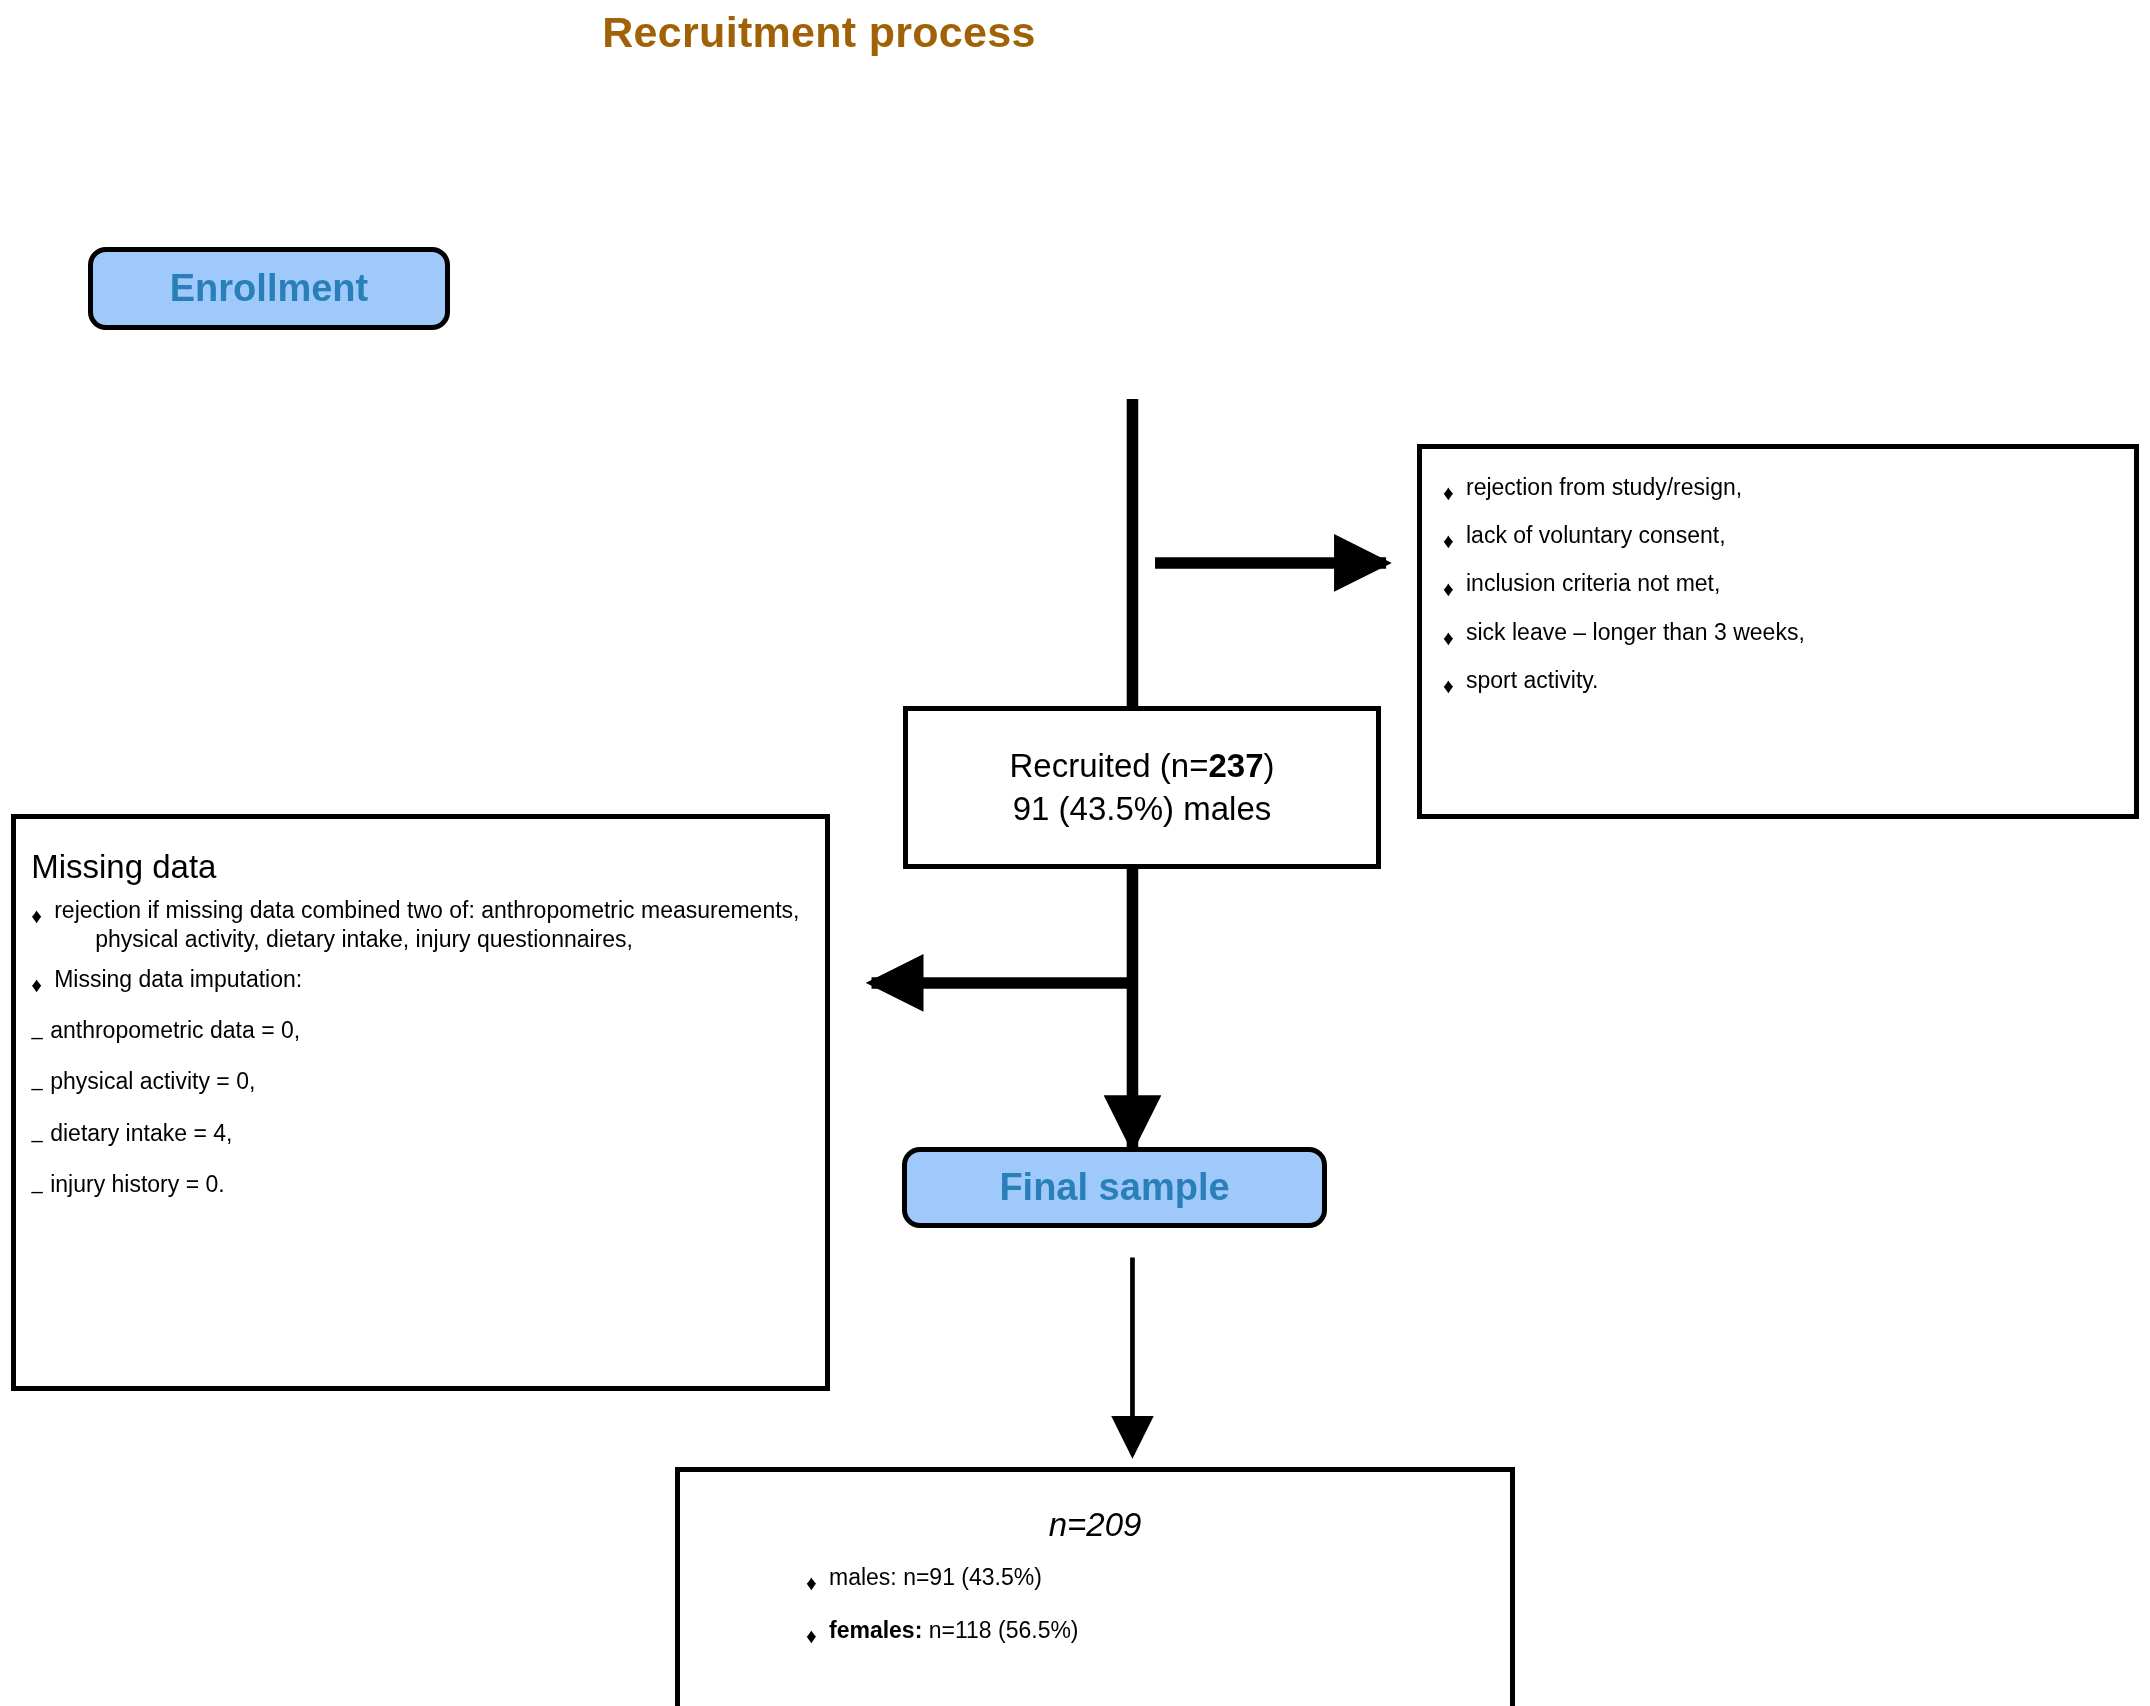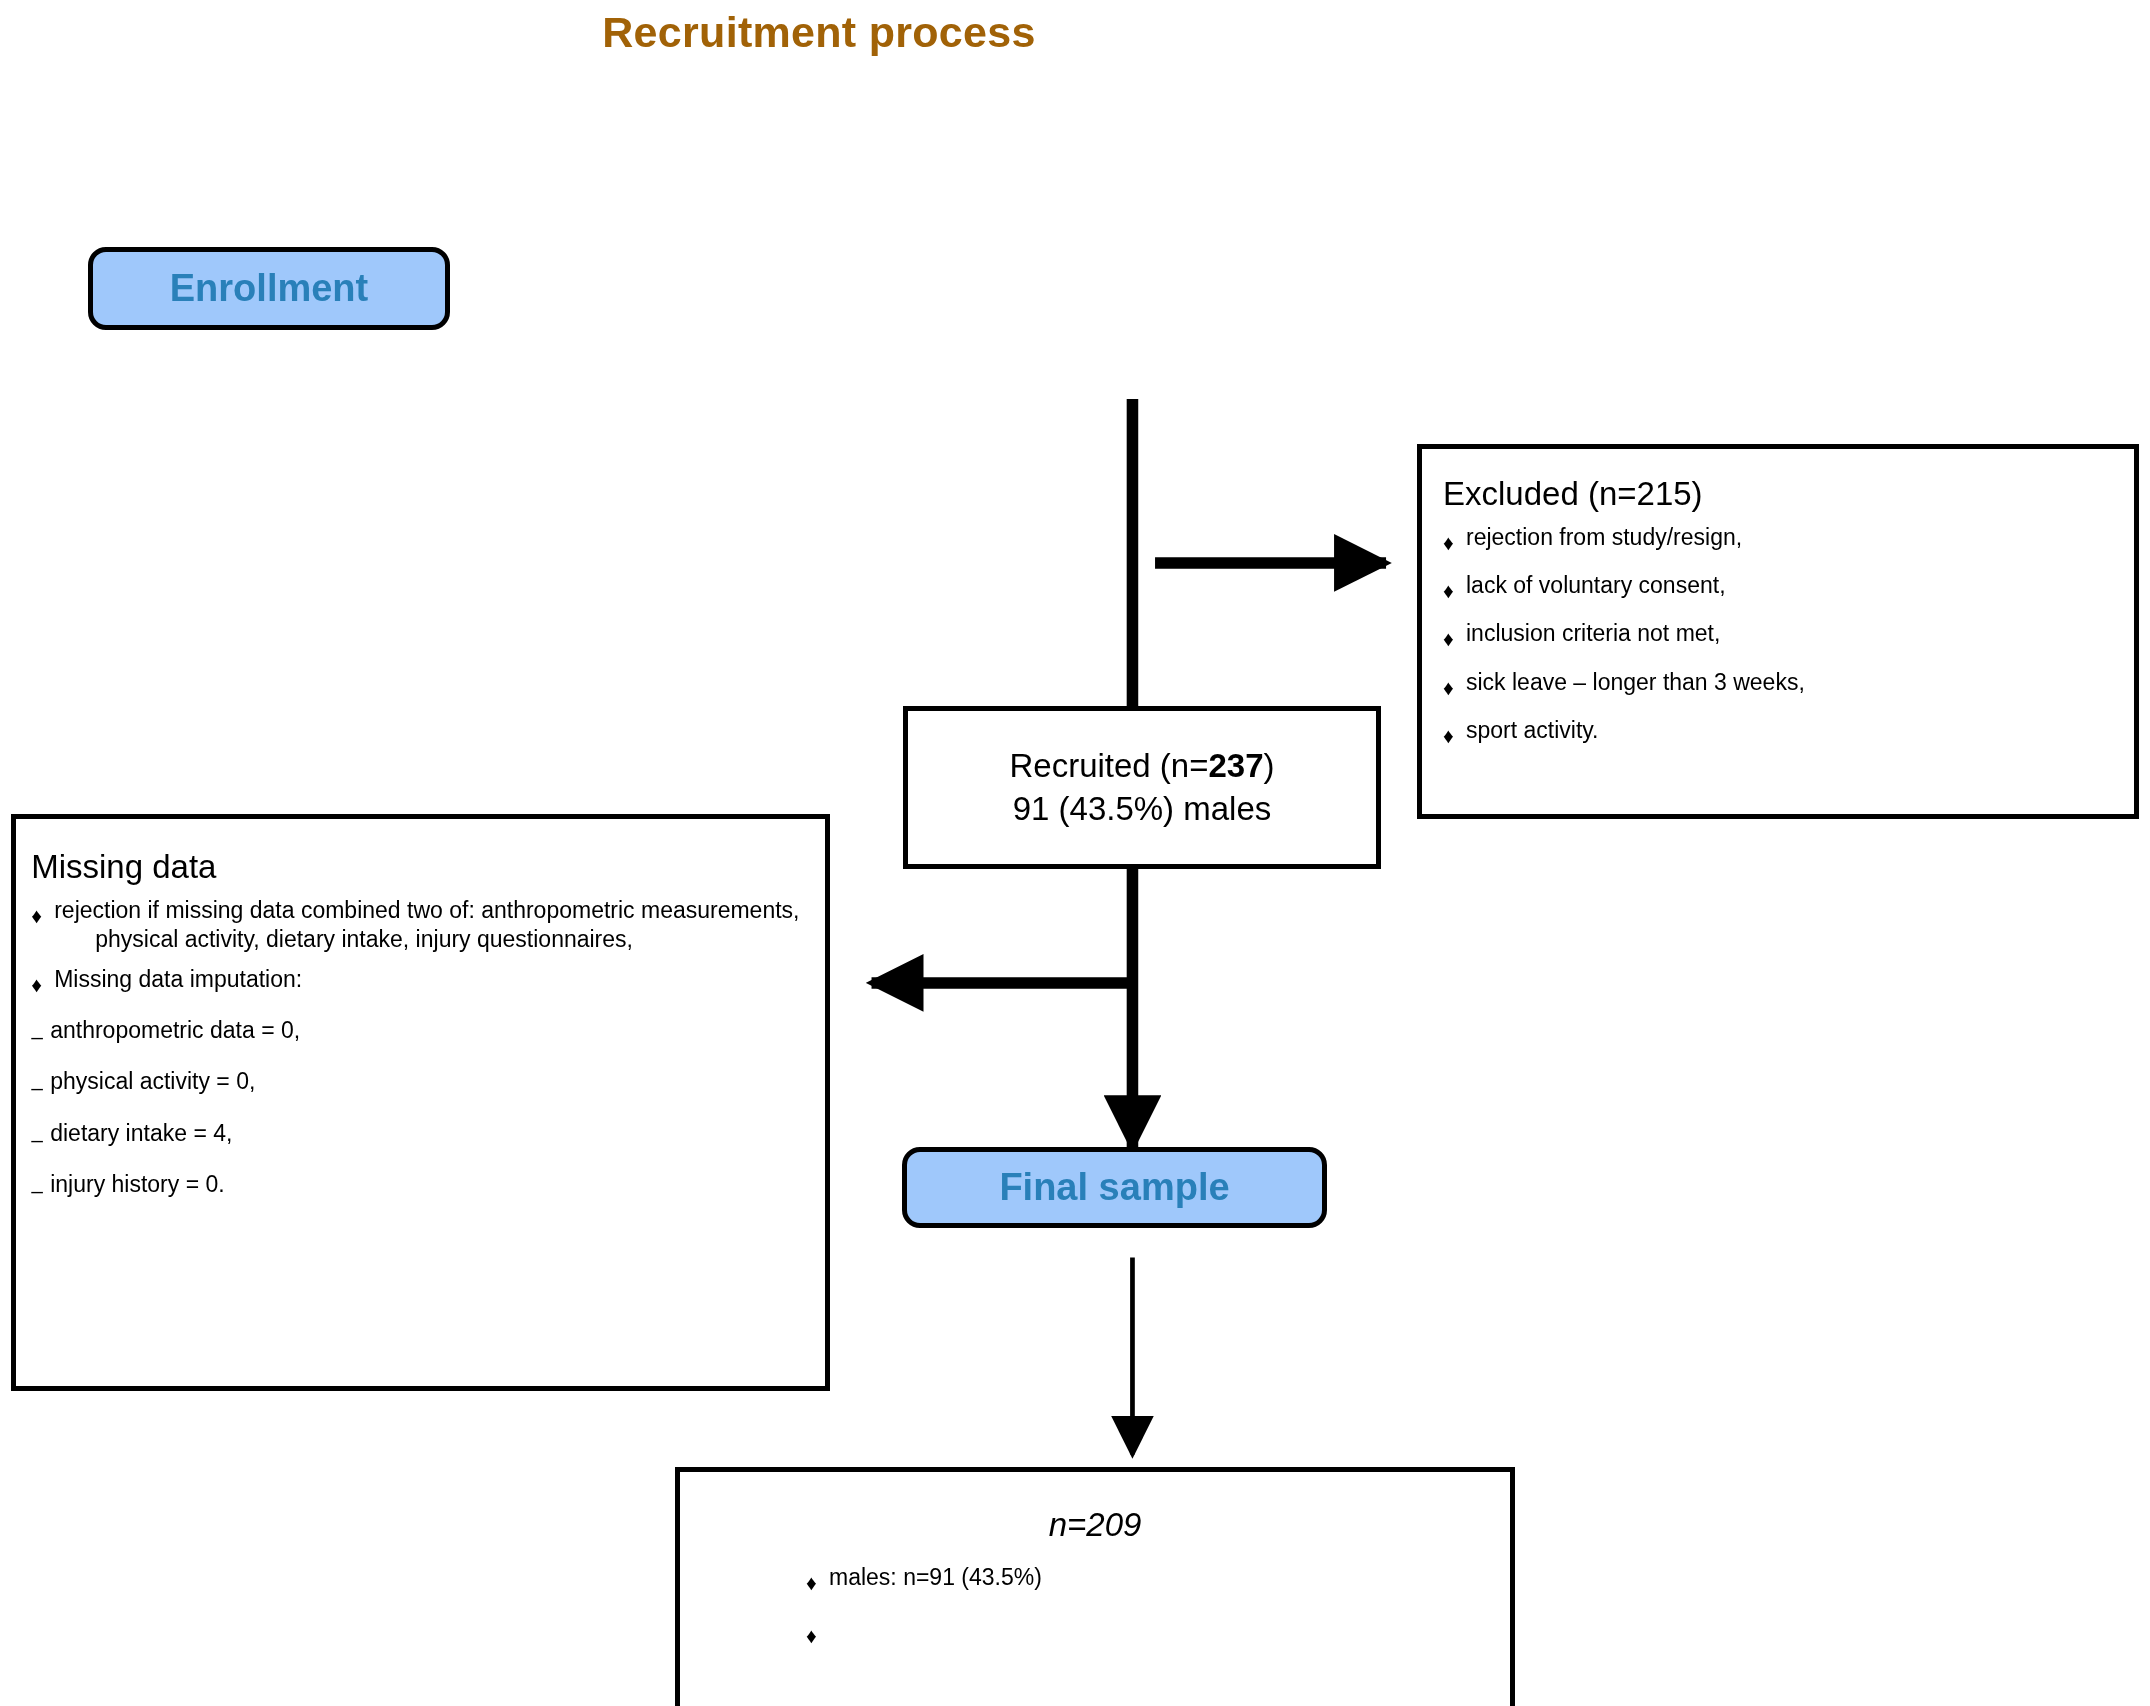--- a/index.html
+++ b/index.html
@@ -145,21 +145,20 @@
   </svg>
 
   <div class="chart-title">Recruitment process</div>
 
   <div class="stage-pill" style="left:88px; top:247px; width:362px; height:83px;">
     <span>Enrollment</span>
   </div>
 
 
   <div class="node-box" style="left:1417px; top:444px; width:722px; height:375px; padding:24px 21px 0 21px;">
-    <div class="box-heading">Excluded (n=215)</div>
     <ul class="bullet-list">
       <li class="bullet-row">
         <span class="bullet-mark">♦</span>
         <span class="bullet-text">rejection from study/resign,</span>
       </li>
       <li class="bullet-row">
         <span class="bullet-mark">♦</span>
         <span class="bullet-text">lack of voluntary consent,</span>
       </li>
       <li class="bullet-row">
@@ -220,17 +219,18 @@
   </div>
 
   <div class="node-box" style="left:675px; top:1467px; width:840px; height:247px; padding:31.5px 21px 0 21px;">
     <div style="text-align:center; font-size:33px; line-height:1.26;font-style:italic;">n=209</div>
     <div class="bullet-row" style="margin-top:18px; padding-left:105px;">
       <span class="bullet-mark">♦</span>
       <span class="bullet-text"><span>males:</span><span> n=91 (43.5%)</span></span>
     </div>
     <div class="bullet-row" style="margin-top:11.5px; padding-left:105px;">
       <span class="bullet-mark">♦</span>
+      <span class="bullet-text"><span class="b">females:</span><span> n=118 (56.5%)</span></span>
     </div>
   </div>
 
 </div>
 
 
 </body></html>

